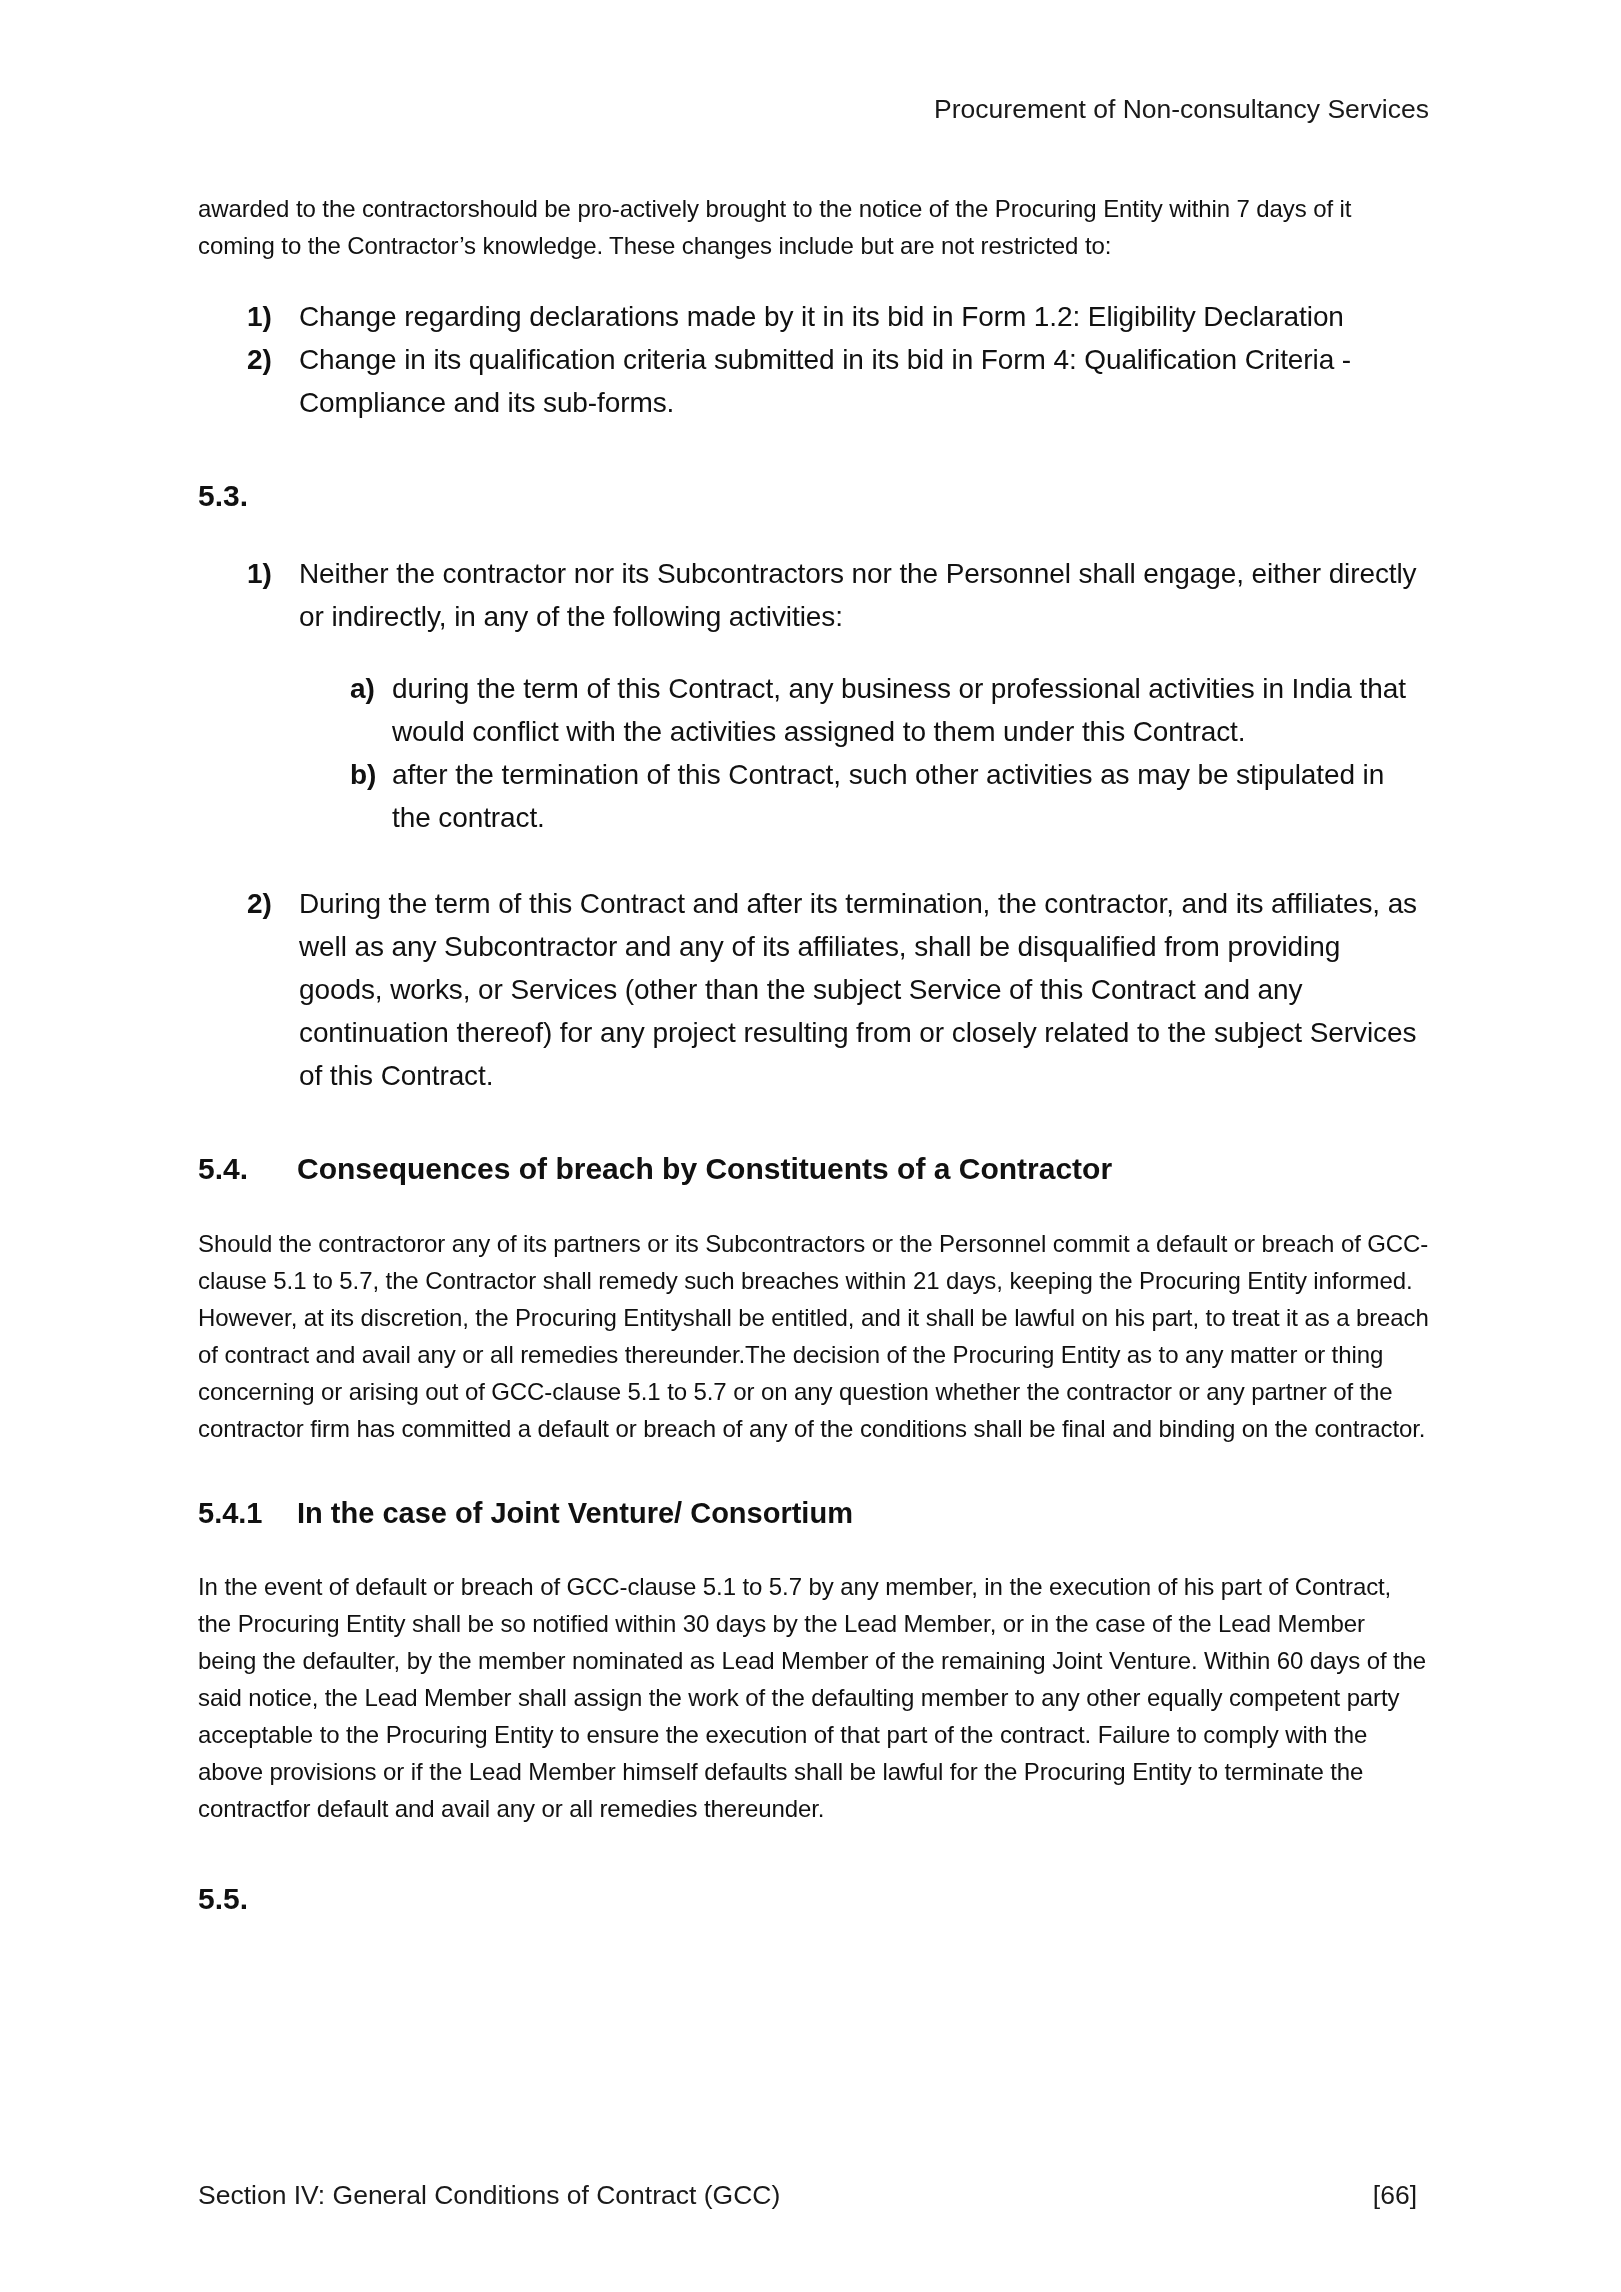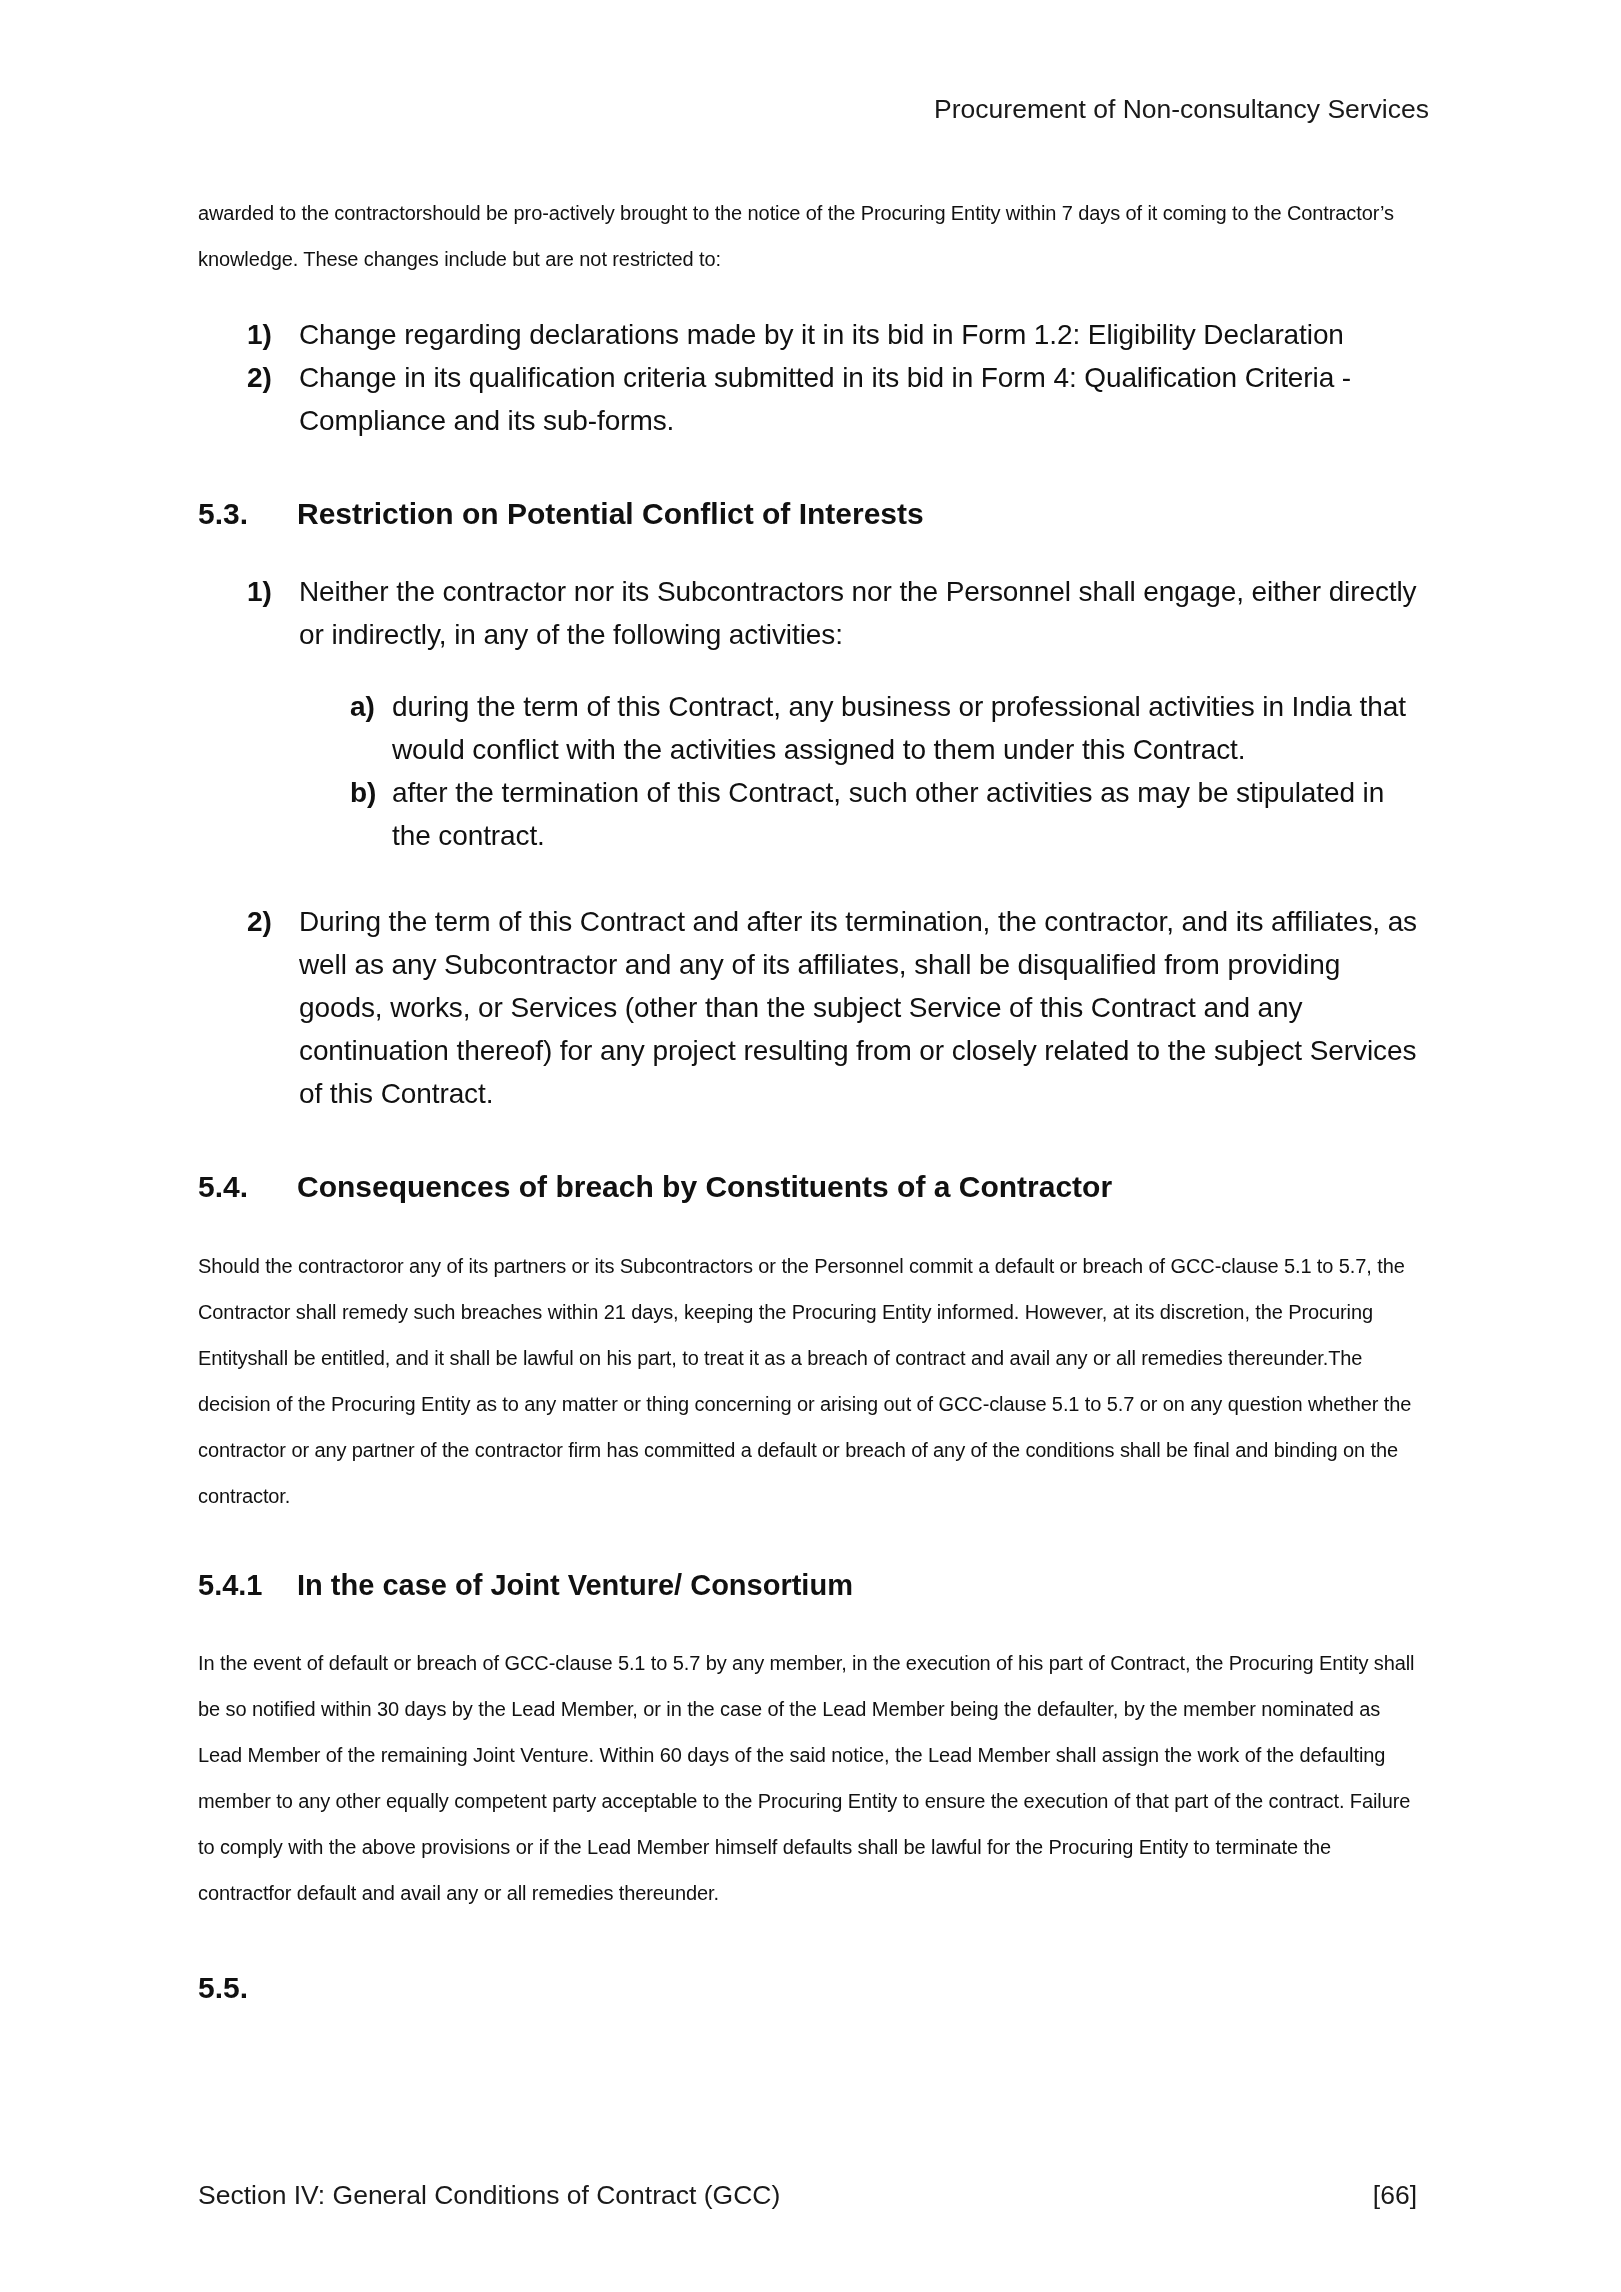--- a/index.html
+++ b/index.html
@@ -19,22 +19,22 @@
     overflow: hidden;
     border-radius: 19px;
   }
   .header {
     text-align: right;
     font-size: 26.5px;
     color: #1a1a1a;
     margin-bottom: 65px;
   }
   .body-para {
-    font-size: 20px;
-    line-height: 46px;
+    font-size: 24px;
+    line-height: 37px;
     letter-spacing: -0.1px;
     margin: 0 0 31px 0;
   }
   .num-list {
     padding-left: 49px;
     margin: 0 0 31px 0;
   }
   .list-item {
     display: flex;
     font-size: 28px;
@@ -103,21 +103,20 @@
       <span class="txt">Change regarding declarations made by it in its bid in Form 1.2: Eligibility Declaration</span>
     </div>
     <div class="list-item">
       <span class="num">2)</span>
       <span class="txt">Change in its qualification criteria submitted in its bid in Form 4: Qualification Criteria - Compliance and its sub-forms.</span>
     </div>
   </div>
 
   <div class="heading">
     <span class="h-num">5.3.</span>
-    <span class="h-title">Restriction on Potential Conflict of Interests</span>
   </div>
 
   <div class="num-list">
     <div class="list-item">
       <span class="num">1)</span>
       <span class="txt">Neither the contractor nor its Subcontractors nor the Personnel shall engage, either directly or indirectly, in any of the following activities:</span>
     </div>
 
     <div class="sub-list">
       <div class="list-item">

